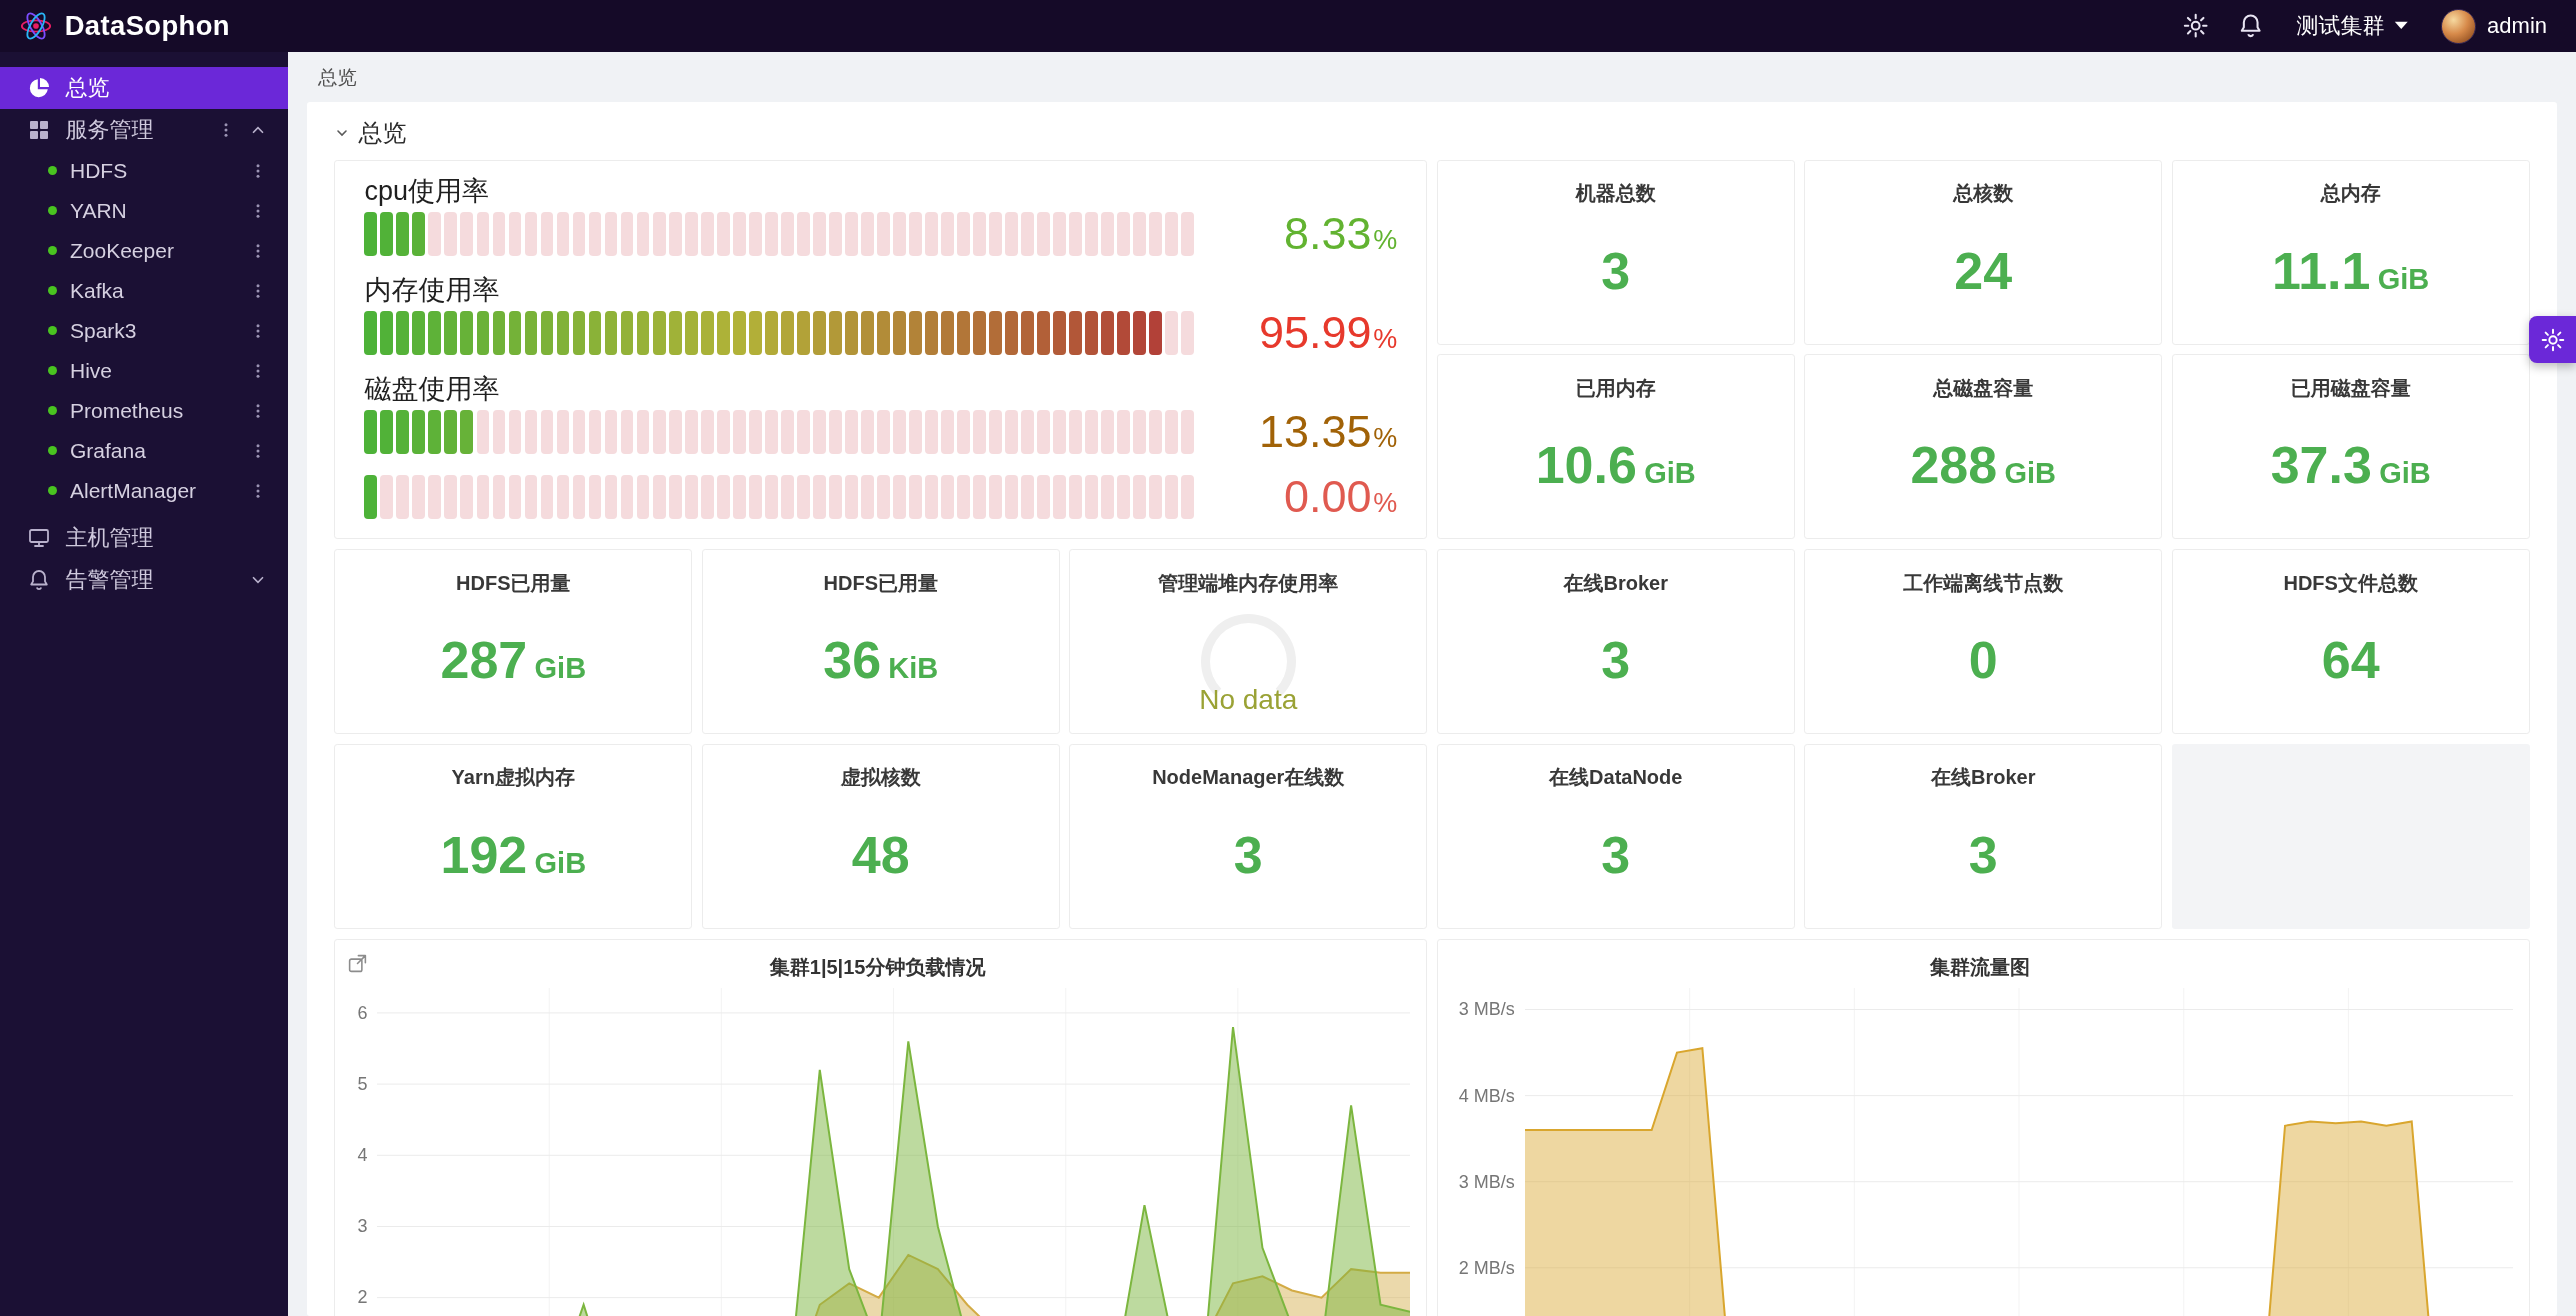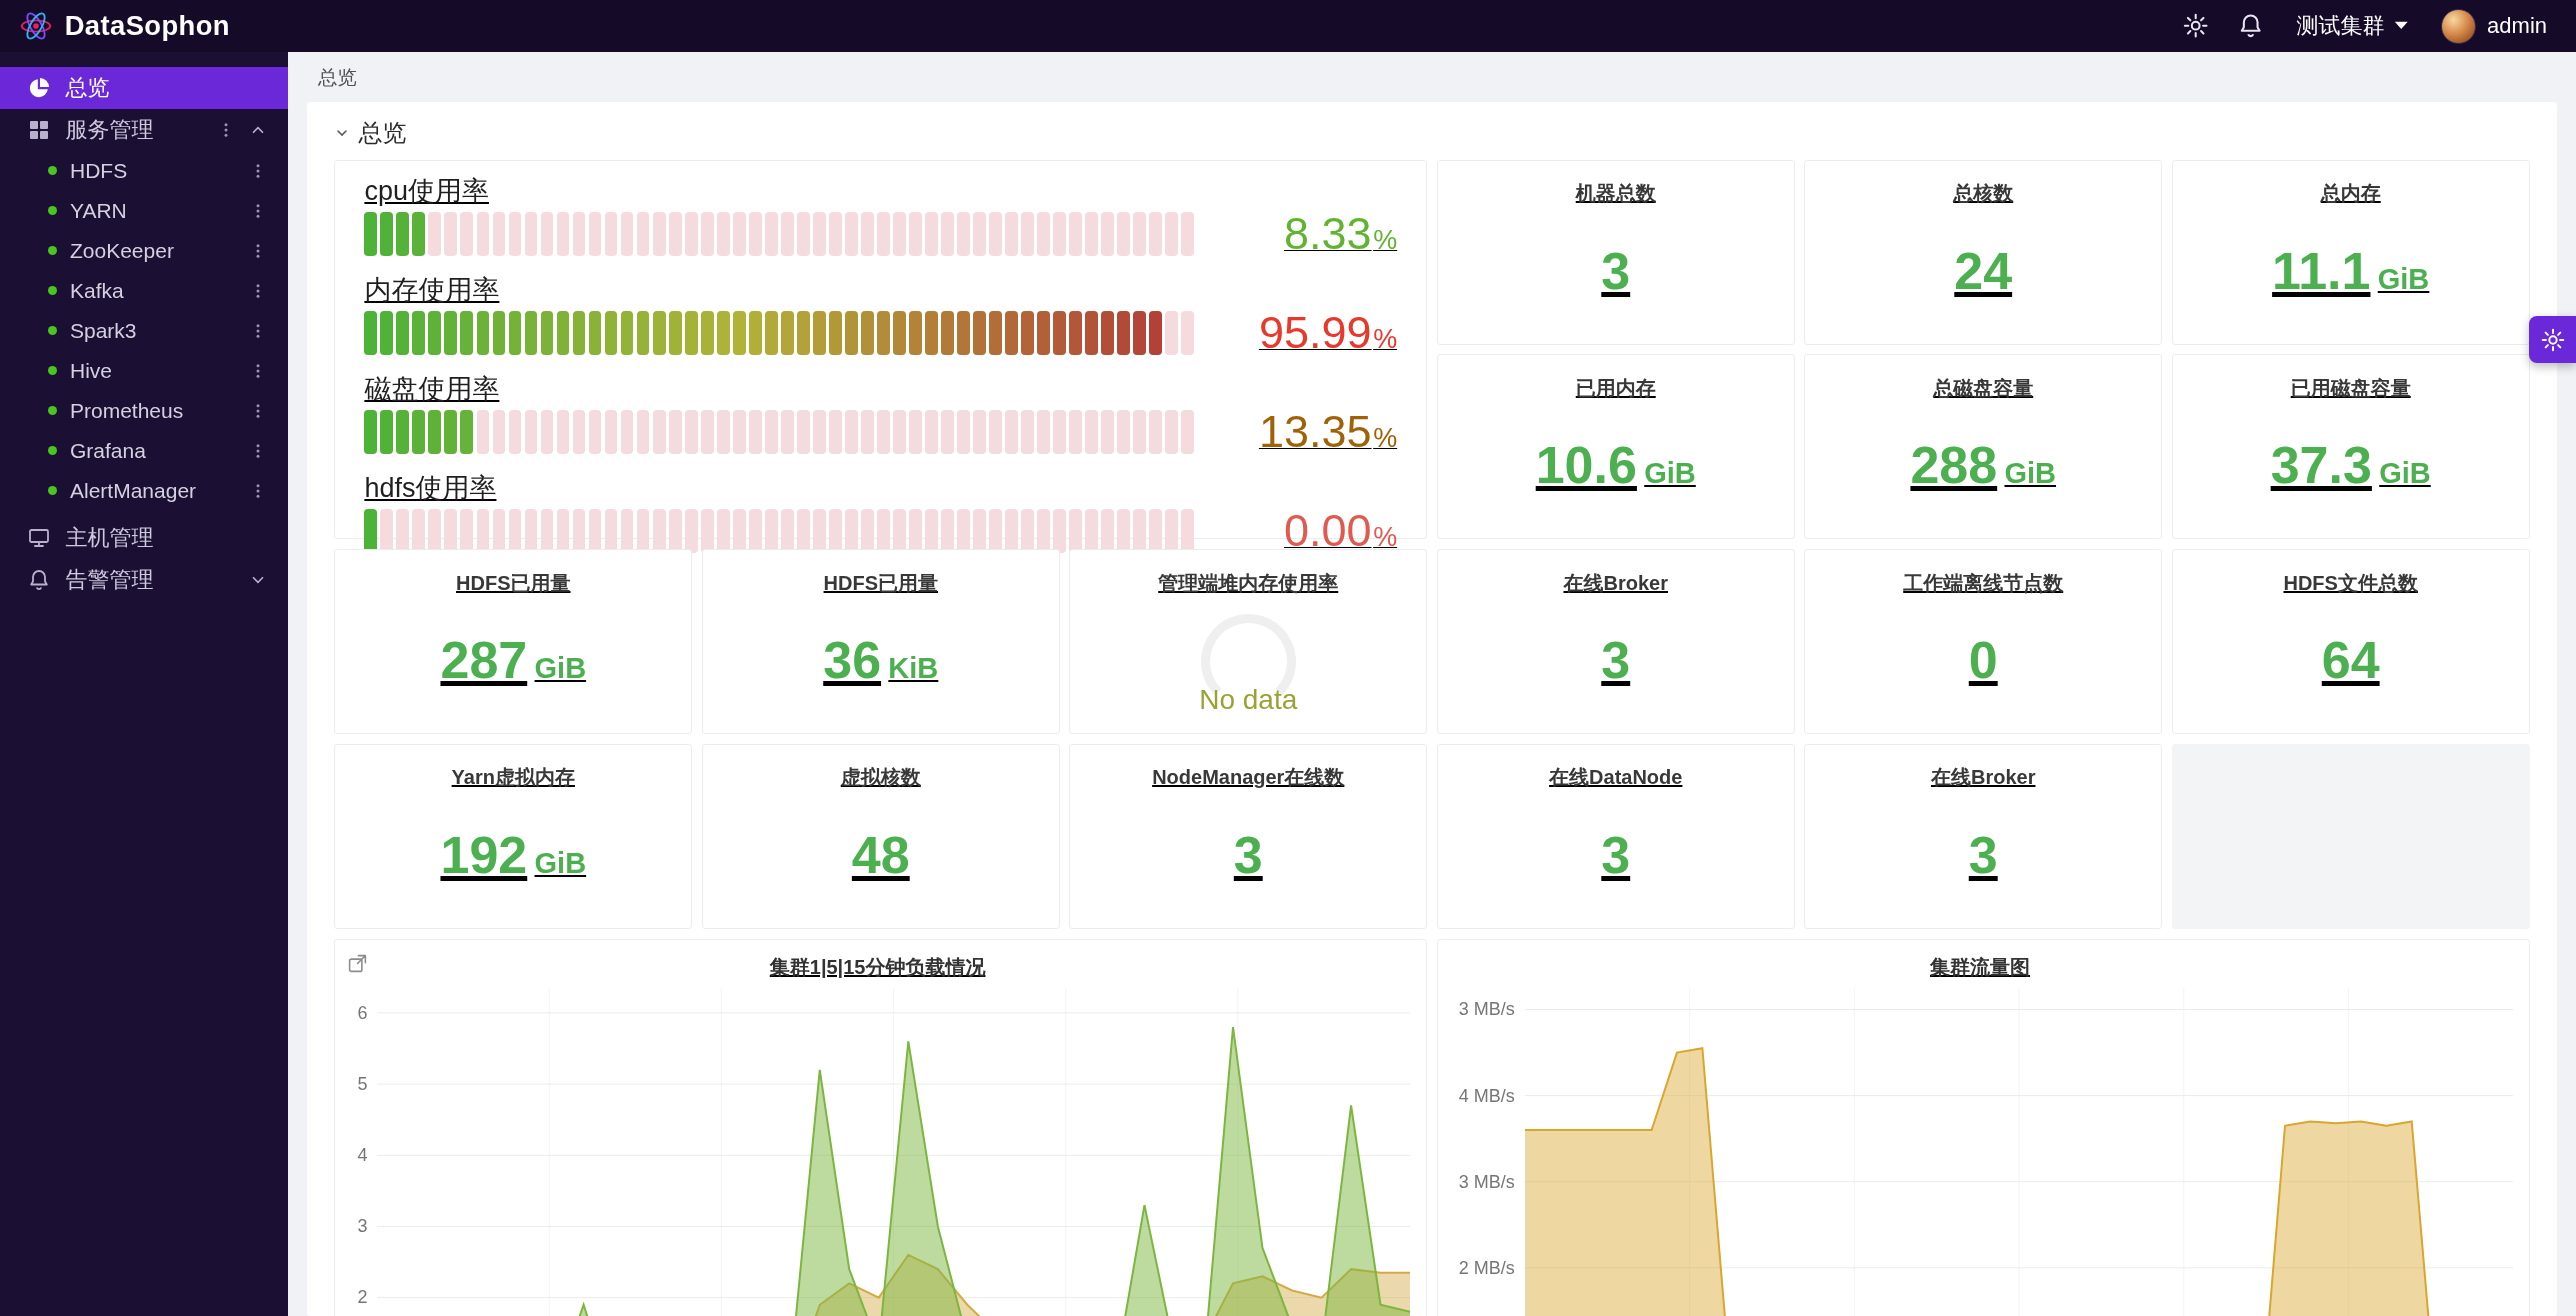--- a/index.html
+++ b/index.html
@@ -31,21 +31,21 @@
   .kebab { width:18px; height:18px; flex:none; }
   .chev { width:18px; height:18px; flex:none; }
 
   .main { flex:1; display:flex; flex-direction:column; overflow:hidden; }
   .breadcrumb { height:50px; display:flex; align-items:center; padding-left:30px; font-size:19.4px; color:#515151; flex:none; }
   .panel { flex:1; margin:0 19.4px; background:#fff; border-radius:3.2px; padding:14.5px 27px 0; overflow:hidden; }
   .panel-title { display:flex; align-items:center; gap:8px; height:32px; font-size:24px; color:#2b2b2b; margin-bottom:11.3px; cursor:pointer; }
   .panel-title svg { width:16px; height:16px; color:#595959; }
 
   .grid { display:grid; grid-template-columns:repeat(6,1fr); grid-template-rows:repeat(4,185px) 516px; gap:9.7px; }
-  .card { background:#fff; border:0.8px solid #ececec; border-radius:3.2px;text-decoration:underline; }
+  .card { background:#fff; border:0.8px solid #ececec; border-radius:3.2px; }
   .card-empty { background:#f3f4f6; border:none; }
 
   
   .gauge-card { grid-column:1 / span 3; grid-row:1 / span 2; padding:13px 29px 0; }
   .gauge-block { margin-bottom:13px; }
   .gauge-label { font-size:27px; color:#1f1f1f; height:34px; line-height:34px; }
   .gauge-row { display:flex; align-items:center; }
   .gauge-bar { flex:1; display:flex; gap:3.2px; height:44px; }
   .gauge-seg { flex:1; border-radius:4px; }
   .gauge-pct { width:189px; margin-left:14.5px; text-align:right; font-weight:500; white-space:nowrap; }
@@ -431,21 +431,20 @@
                   <span class="gauge-seg" style="background:hsl(355,58%,91%)"></span>
                   <span class="gauge-seg" style="background:hsl(355,58%,91%)"></span>
                   <span class="gauge-seg" style="background:hsl(355,58%,91%)"></span>
                   <span class="gauge-seg" style="background:hsl(355,58%,91%)"></span>
                   <span class="gauge-seg" style="background:hsl(355,58%,91%)"></span>
                 </div>
                 <div class="gauge-pct" style="color:#a16207"><span class="pnum">13.35</span><span class="punit">%</span></div>
               </div>
             </div>
             <div class="gauge-block">
-              <div class="gauge-label">hdfs使用率</div>
               <div class="gauge-row">
                 <div class="gauge-bar">
                   <span class="gauge-seg" style="background:hsl(110.0,52%,46%)"></span>
                   <span class="gauge-seg" style="background:hsl(355,58%,91%)"></span>
                   <span class="gauge-seg" style="background:hsl(355,58%,91%)"></span>
                   <span class="gauge-seg" style="background:hsl(355,58%,91%)"></span>
                   <span class="gauge-seg" style="background:hsl(355,58%,91%)"></span>
                   <span class="gauge-seg" style="background:hsl(355,58%,91%)"></span>
                   <span class="gauge-seg" style="background:hsl(355,58%,91%)"></span>
                   <span class="gauge-seg" style="background:hsl(355,58%,91%)"></span>

